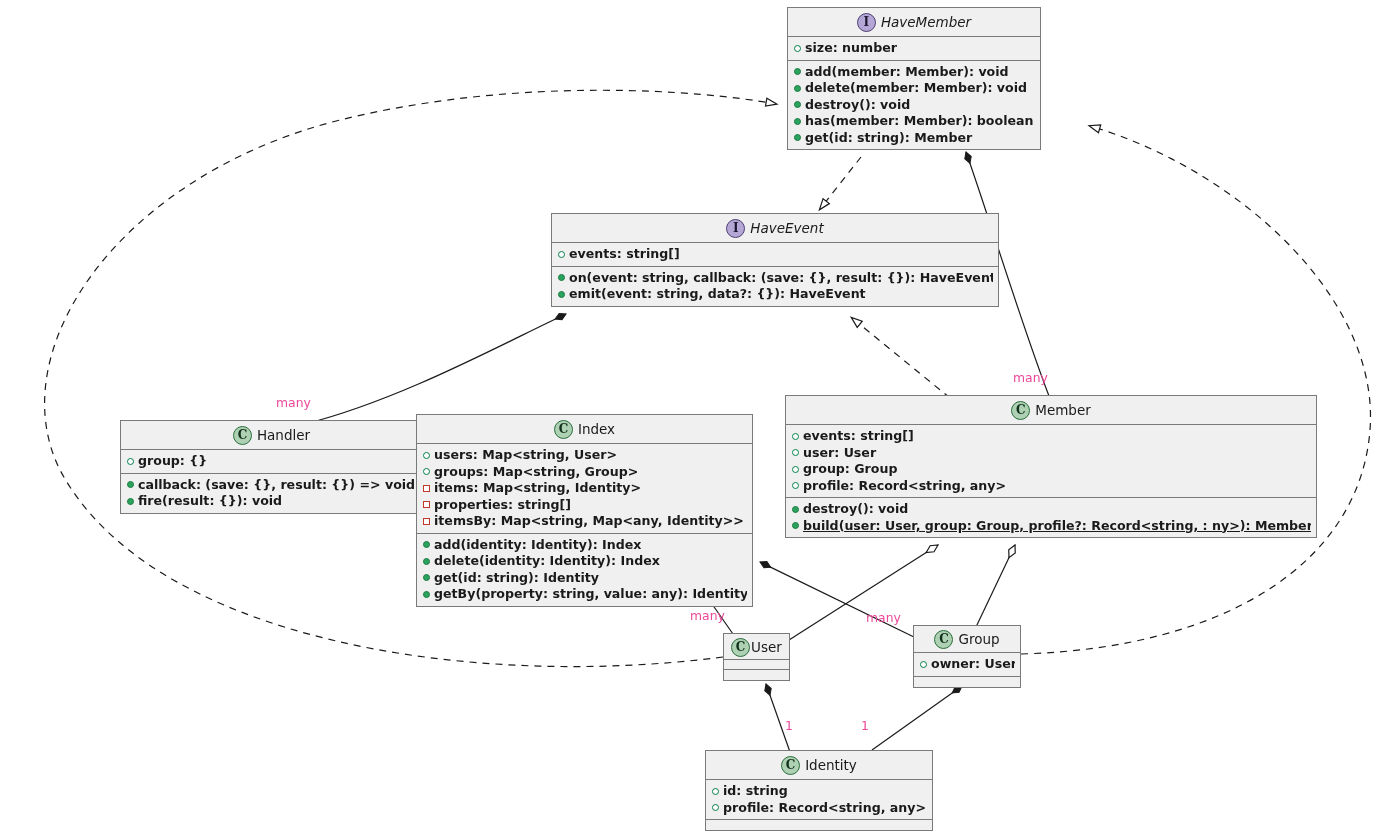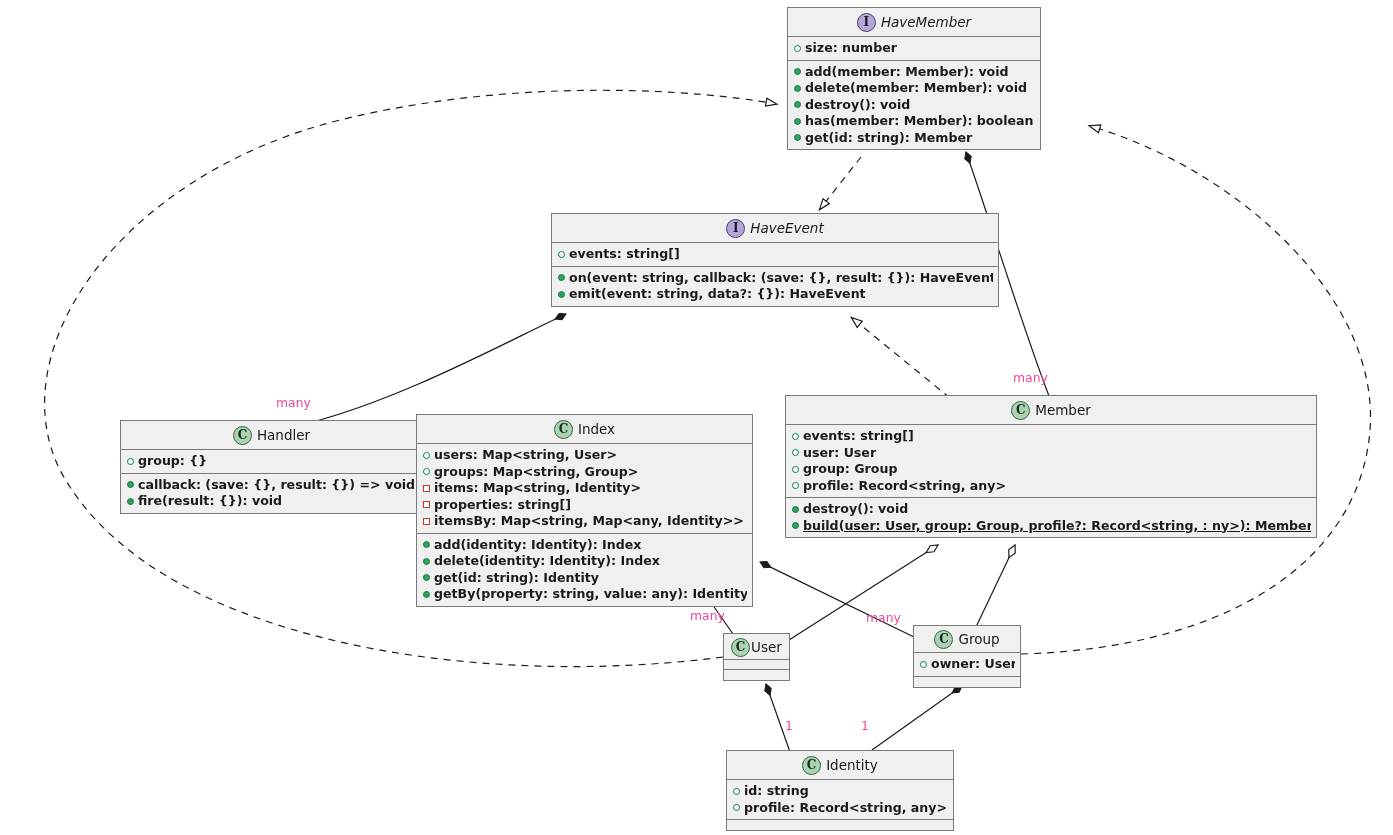--- a/index.html
+++ b/index.html
@@ -262,21 +262,21 @@
   <div class="node" style="left:913px; top:625px; width:108px;">
     <div class="node-header" style="height:27px; line-height:27px;">
       <span class="badge c">C</span><span class="title">Group</span>
     </div>
     <div class="compartment">
       <span class="member"><span class="mk pub-field"><i></i></span><span>owner: User</span></span>
     </div>
     <div class="compartment empty last"></div>
   </div>
 
-  <div class="node" style="left:705px; top:750px; width:228px;margin-left:21px;">
+  <div class="node" style="left:705px; top:750px; width:228px;">
     <div class="node-header">
       <span class="badge c">C</span><span class="title">Identity</span>
     </div>
     <div class="compartment">
       <span class="member"><span class="mk pub-field"><i></i></span><span>id: string</span></span>
       <span class="member"><span class="mk pub-field"><i></i></span><span>profile: Record&lt;string, any&gt;</span></span>
     </div>
     <div class="compartment empty last"></div>
   </div>
 

